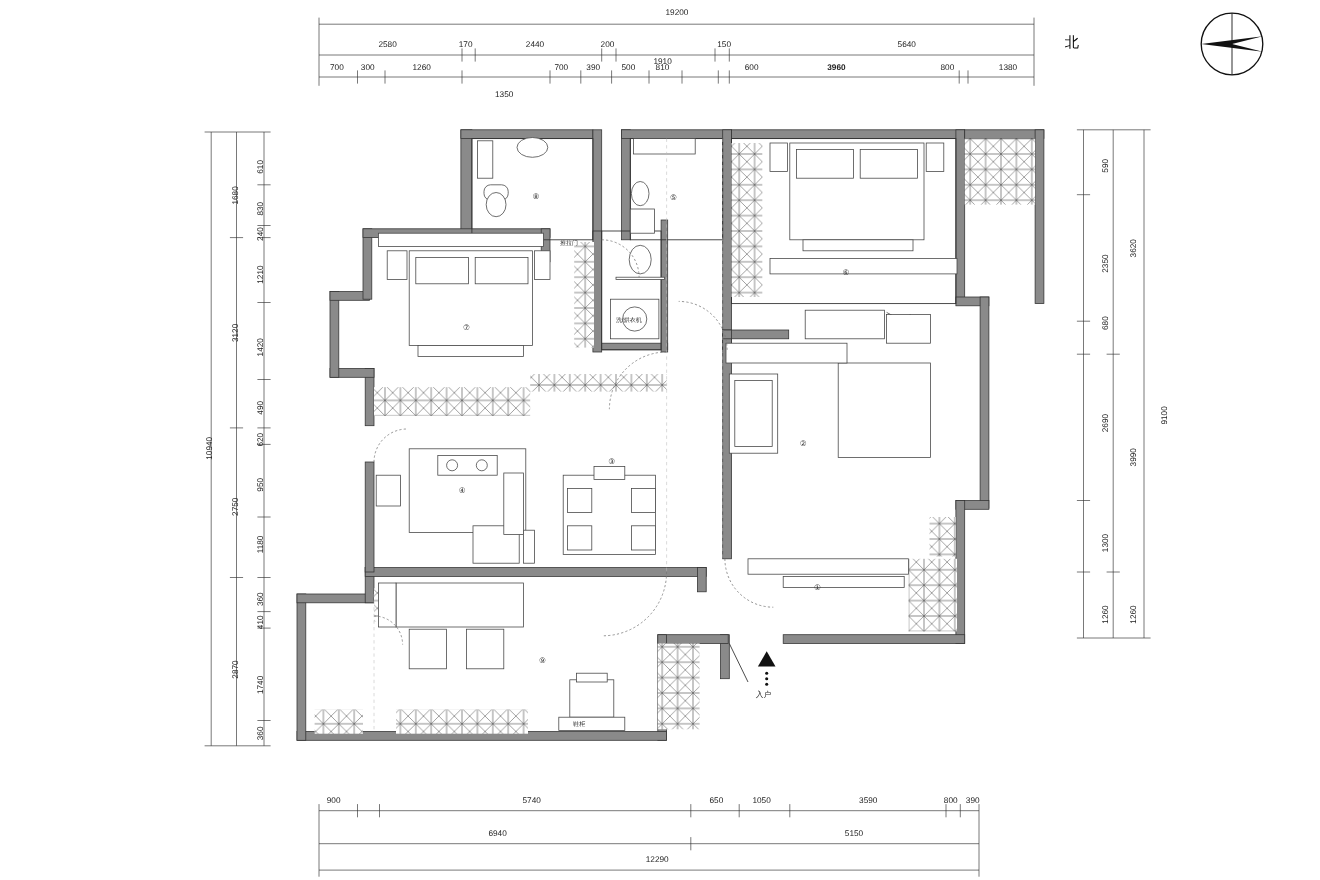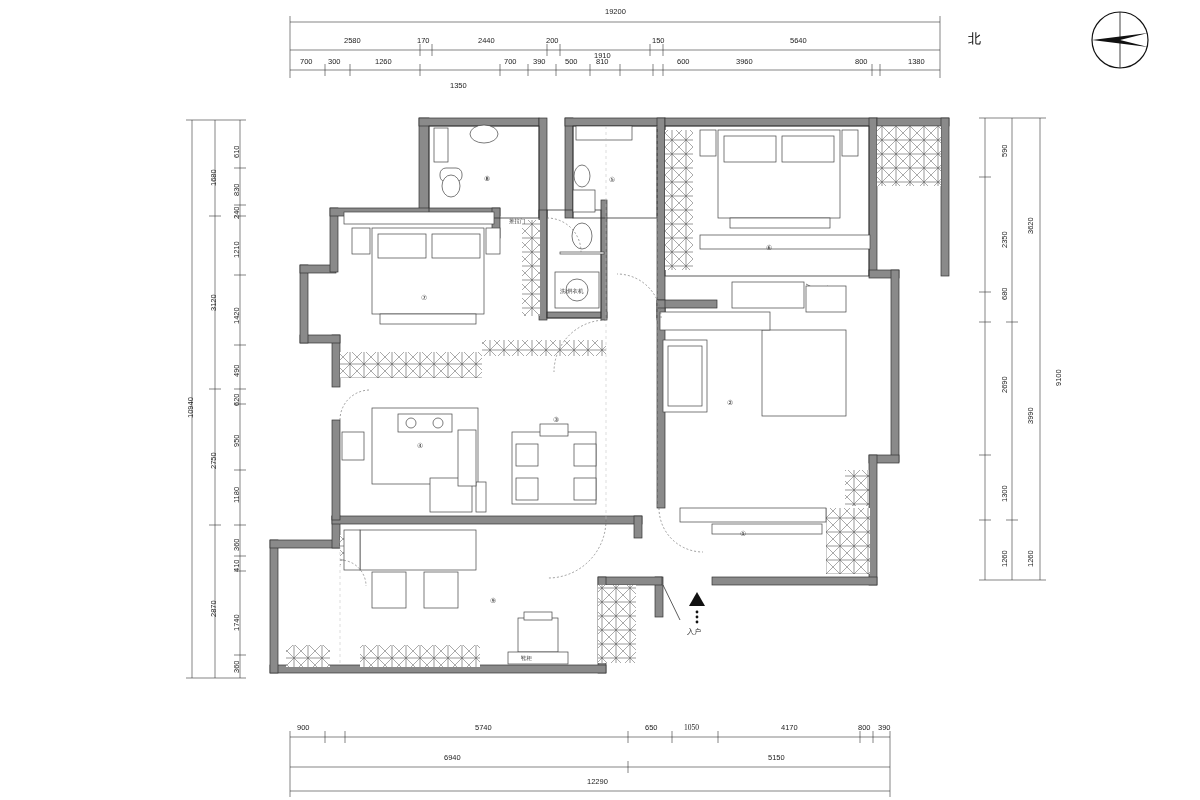--- a/index.html
+++ b/index.html
@@ -320,40 +320,40 @@
   <div class="entry-label" style="left:687px;top:627px;">入户</div>
 
   <div class="dim-label" style="left:605px;top:7px;">19200</div>
 
   <div class="dim-label" style="left:344px;top:36px;">2580</div>
   <div class="dim-label" style="left:417px;top:36px;">170</div>
   <div class="dim-label" style="left:478px;top:36px;">2440</div>
   <div class="dim-label" style="left:546px;top:36px;">200</div>
   <div class="dim-label" style="left:594px;top:51px;">1910</div>
   <div class="dim-label" style="left:652px;top:36px;">150</div>
-  <div class="dim-label" style="left:790px;top:36px;text-align:center;">5640</div>
+  <div class="dim-label" style="left:816px;top:36px;text-align:center;">5640</div>
 
   <div class="dim-label" style="left:300px;top:57px;">700</div>
   <div class="dim-label" style="left:328px;top:57px;">300</div>
   <div class="dim-label" style="left:375px;top:57px;">1260</div>
   <div class="dim-label" style="left:450px;top:57px;margin-top:24px;">1350</div>
   <div class="dim-label" style="left:504px;top:57px;">700</div>
   <div class="dim-label" style="left:533px;top:57px;">390</div>
   <div class="dim-label" style="left:565px;top:57px;">500</div>
   <div class="dim-label" style="left:596px;top:57px;">810</div>
   <div class="dim-label" style="left:629px;top:57px;padding-left:48px;">600</div>
-  <div class="dim-label" style="left:736px;top:57px;">3960</div>
+  <div class="dim-label" style="left:752px;top:57px;font-weight:bold;">3960</div>
   <div class="dim-label" style="left:855px;top:57px;">800</div>
   <div class="dim-label" style="left:896px;top:57px;margin-left:12px;">1380</div>
 
   <div class="dim-label" style="left:297px;top:723px;">900</div>
   <div class="dim-label" style="left:475px;top:723px;">5740</div>
   <div class="dim-label" style="left:645px;top:723px;">650</div>
-  <div class="dim-label" style="left:684px;top:723px;font-family:Liberation Serif, serif;">1050</div>
-  <div class="dim-label" style="left:781px;top:723px;">4170</div>
+  <div class="dim-label" style="left:684px;top:723px;">1050</div>
+  <div class="dim-label" style="left:781px;top:723px;">3590</div>
   <div class="dim-label" style="left:858px;top:723px;">800</div>
   <div class="dim-label" style="left:878px;top:723px;">390</div>
 
   <div class="dim-label" style="left:444px;top:753px;">6940</div>
   <div class="dim-label" style="left:757px;top:753px;padding-left:11px;">5150</div>
 
   <div class="dim-label" style="left:587px;top:777px;">12290</div>
 
   <div class="dim-label vert" style="left:232px;top:158px;">610</div>
   <div class="dim-label vert" style="left:232px;top:196px;">830</div>

